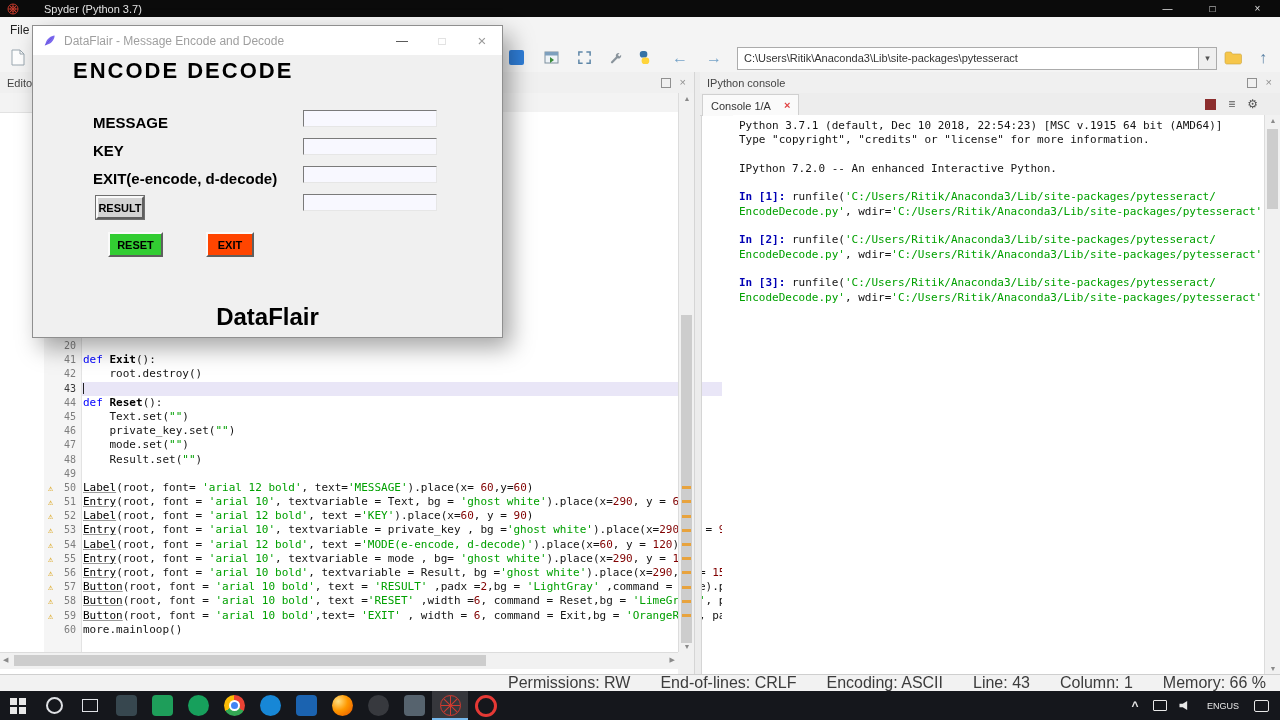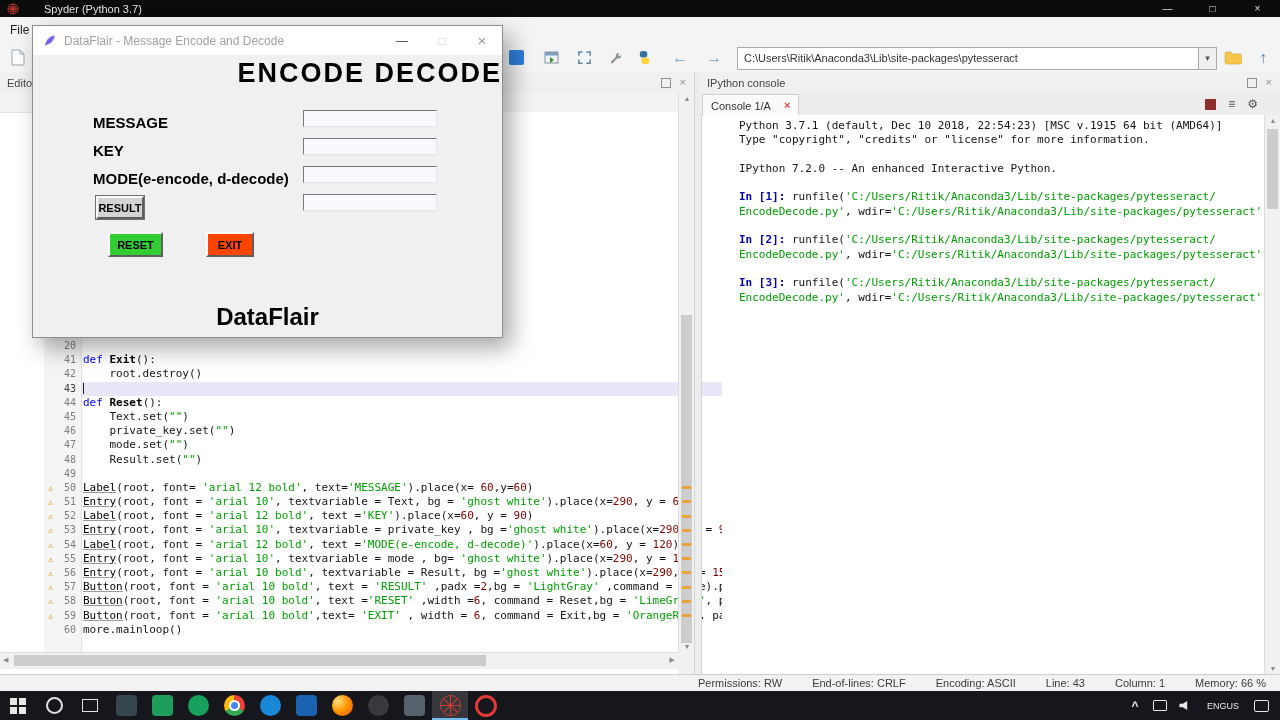--- a/index.html
+++ b/index.html
@@ -65,21 +65,21 @@
   .cgear{font-size:12px;color:#555;line-height:1;}
   .cbody{position:absolute;left:700px;top:115px;width:564px;height:559px;background:#fff;overflow:hidden;padding:4px 0 0 6px;box-sizing:border-box;margin-left:33px;}
   .crow{height:14.3px;line-height:14.3px;white-space:pre;font-family:"DejaVu Sans Mono",monospace;font-size:11px;}
   .cs-cp{color:#0000b4;font-weight:bold;}
   .cs-t{color:#131313;}
   .cs-s{color:#00a000;}
   .cvscroll{position:absolute;left:1264px;top:115px;width:16px;height:559px;background:#f1f1f1;border-left:1px solid #dcdcdc;}
   .cvthumb{position:absolute;left:2px;width:11px;top:14px;height:80px;background:#cdcdcd;}
   
   .statusbar{position:absolute;left:0;top:674px;width:1280px;height:17px;background:#f2f2f2;border-top:1px solid #cfcfcf;display:flex;justify-content:flex-end;align-items:center;gap:30px;padding-right:14px;box-sizing:border-box;}
-  .sbit{font-size:11px;color:#3c3c3c;white-space:nowrap;}
+  .sbit{font-size:16px;color:#3c3c3c;white-space:nowrap;}
   
   .taskbar{position:absolute;left:0;top:691px;width:1280px;height:29px;background:#15171c;display:flex;align-items:stretch;}
   .tb-apps{display:flex;align-items:stretch;}
   .tbcell{width:36px;display:flex;align-items:center;justify-content:center;}
   .tbcell.active{background:rgba(255,255,255,.14);box-shadow:inset 0 -2px 0 #76b9ed;}
   .tbic{display:block;}
   .win{width:16px;height:16px;background:
     linear-gradient(#e8e8e8,#e8e8e8) 0 0/7px 7px no-repeat,
     linear-gradient(#e8e8e8,#e8e8e8) 9px 0/7px 7px no-repeat,
     linear-gradient(#e8e8e8,#e8e8e8) 0 9px/7px 7px no-repeat,
@@ -107,21 +107,21 @@
   .tray-lang{display:flex;flex-direction:row;align-items:center;justify-content:center;color:#e8e8e8;font-size:9px;line-height:10px;padding:0 8px;}
   
   .tkwin{position:absolute;left:32px;top:25px;width:469px;height:311px;background:#f0f0f0;border:1px solid #8f8f8f;
     box-shadow:8px 10px 22px rgba(0,0,0,.35);z-index:60;}
   .tkbar{position:absolute;left:0;top:0;right:0;height:29px;background:#fff;display:flex;align-items:center;}
   .tkico{margin-left:10px;display:flex;align-items:center;}
   .tktitle{margin-left:8px;font-size:12px;color:#9f9f9f;}
   .tkbtns{margin-left:auto;display:flex;height:100%;}
   .tkbtn{width:40px;height:100%;display:flex;align-items:center;justify-content:center;font-size:12px;}
   .tkmin{color:#444;}.tkmax{color:#c9c9c9;}.tkclose{color:#9a9a9a;font-size:15px;}
-  .tkhead{position:absolute;top:32px;left:0;right:0;text-align:right;font-size:27px;font-weight:bold;color:#000;letter-spacing:2px;}
+  .tkhead{position:absolute;top:32px;left:0;right:0;text-align:left;font-size:22px;font-weight:bold;color:#000;letter-spacing:2px;padding-left:40px;}
   .tklabel{position:absolute;left:60px;font-size:15px;font-weight:bold;color:#000;white-space:nowrap;}
   .tkentry{position:absolute;left:270px;width:134px;height:17px;box-sizing:border-box;font-size:11px;padding:0 3px;
     background:var(--entry-bg,#F8F8FF);border:1px solid #7a7a7a;border-right-color:#e6e6e6;border-bottom-color:#e6e6e6;outline:none;
     font-family:"Liberation Sans",sans-serif;}
   .tkbtn3d{position:absolute;display:flex;align-items:center;justify-content:center;font-weight:bold;font-size:11px;color:#000;
     border:2px solid;border-top-color:#fafafa;border-left-color:#fafafa;border-right-color:#5f5f5f;border-bottom-color:#5f5f5f;box-sizing:border-box;}
   .tkresult{left:63px;top:170px;width:48px;height:23px;background:var(--result-bg,#D3D3D3);box-shadow:0 0 0 1px #6f6f6f;}
   .tkreset{left:75px;top:206px;width:55px;height:25px;background:var(--reset-bg,#32CD32);}
   .tkexit{left:173px;top:206px;width:48px;height:25px;background:var(--exit-bg,#FF4500);}
   .tkfooter{position:absolute;top:277px;left:0;right:0;text-align:center;font-size:24px;font-weight:bold;color:#000;}
@@ -546,21 +546,21 @@
       <span class="tktitle">DataFlair - Message Encode and Decode</span>
       <span class="tkbtns">
         <span class="tkbtn tkmin">—</span>
         <span class="tkbtn tkmax">□</span>
         <span class="tkbtn tkclose">×</span>
       </span>
     </div>
     <div class="tkhead">ENCODE DECODE</div>
     <span class="tklabel" style="top:88px">MESSAGE</span>
     <span class="tklabel" style="top:116px">KEY</span>
-    <span class="tklabel" style="top:144px">MODE(e-encode, d-decode)</span>
+    <span class="tklabel" style="top:144px">EXIT(e-encode, d-decode)</span>
     <input class="tkentry" style="top: 84px;">
     <input class="tkentry" style="top: 112px;">
     <input class="tkentry" style="top: 140px;">
     <input class="tkentry" style="top: 168px;">
     <div class="tkbtn3d tkresult">RESULT</div>
     <div class="tkbtn3d tkreset">RESET</div>
     <div class="tkbtn3d tkexit">EXIT</div>
     <div class="tkfooter">DataFlair</div>
   </div>
 

